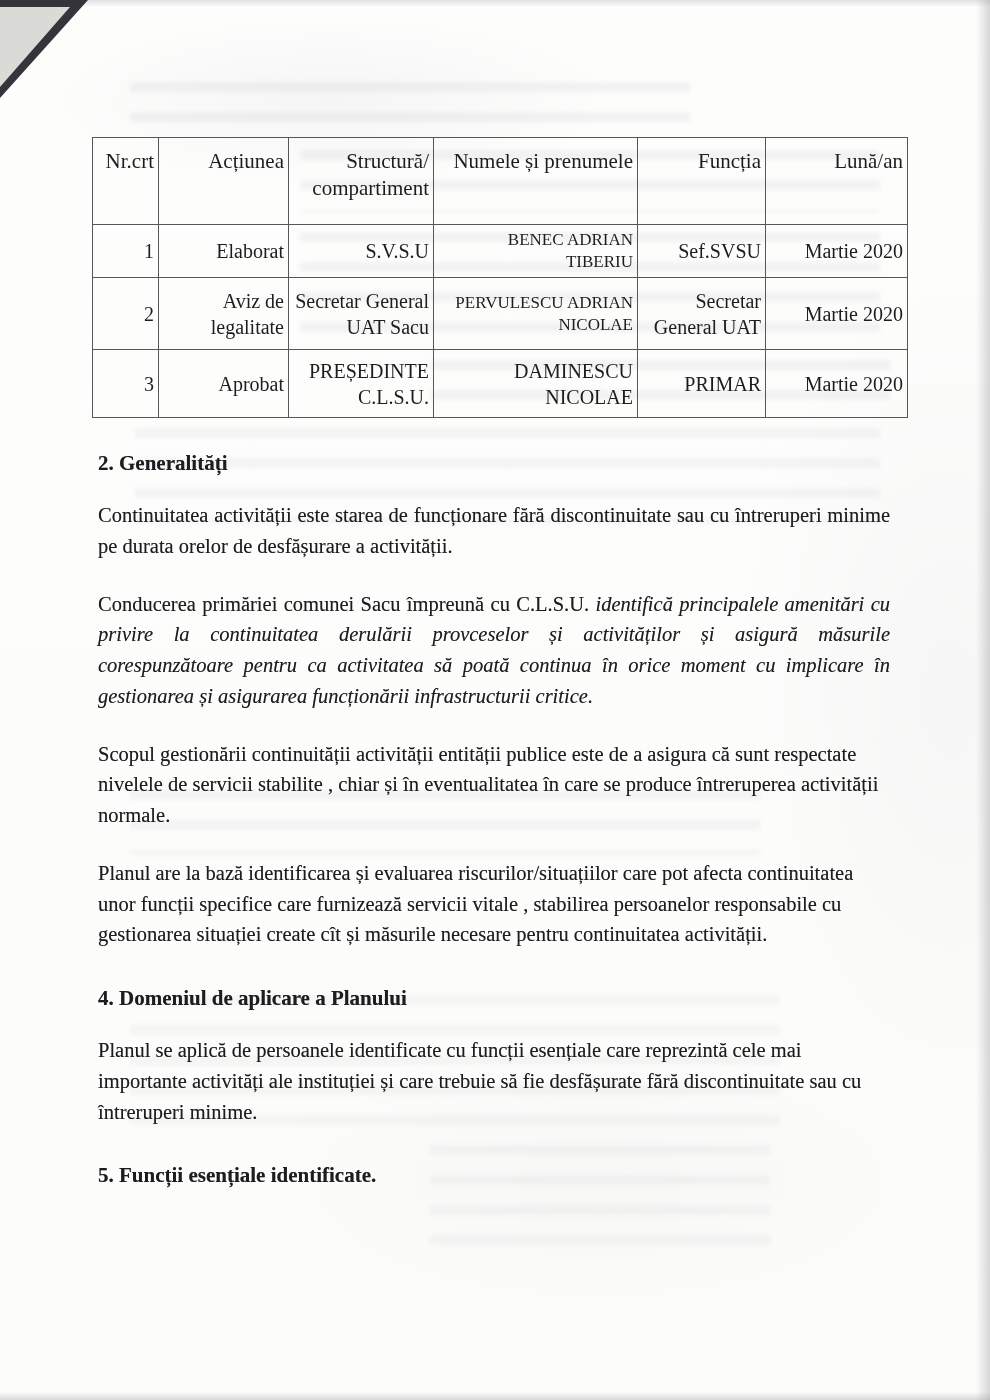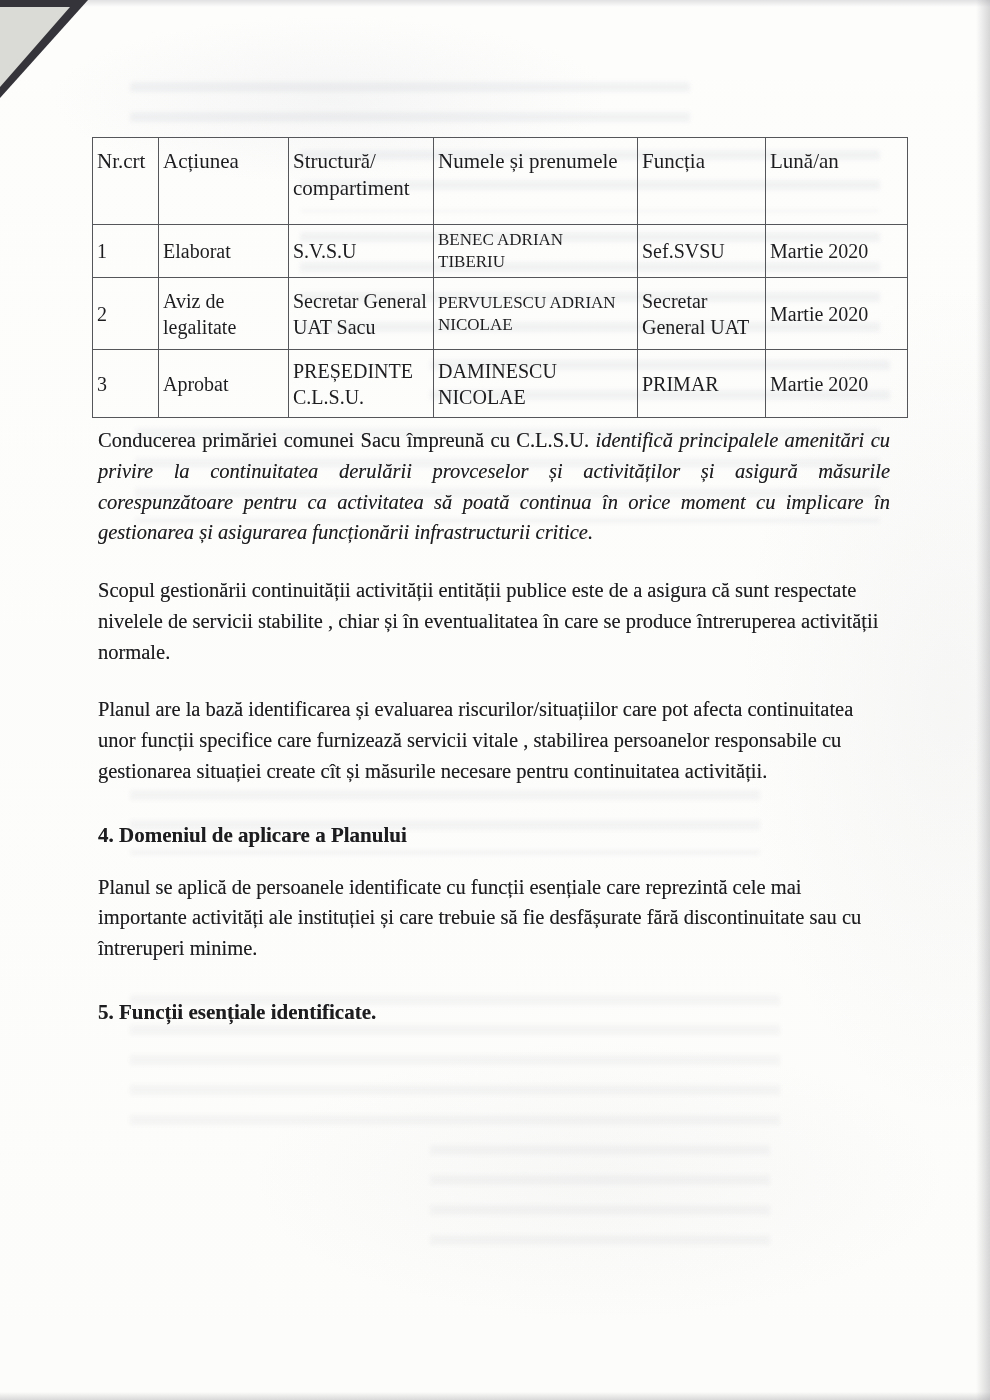--- a/index.html
+++ b/index.html
@@ -29,21 +29,21 @@
   .g2{left:300px;top:150px;width:580px;height:62px;}
   .g3{left:300px;top:232px;width:580px;height:112px;}
   .g4{left:430px;top:360px;width:460px;height:55px;}
   .g5{left:135px;top:428px;width:745px;height:95px;opacity:.45;}
   .g6{left:130px;top:790px;width:630px;height:65px;opacity:.45;}
   .g7{left:130px;top:995px;width:650px;height:140px;opacity:.40;}
   .g8{left:430px;top:1145px;width:340px;height:120px;opacity:.40;}
   
   .tbl-wrap{position:absolute;left:92px;top:137px;z-index:1;}
   table{border-collapse:collapse;table-layout:fixed;width:815px;}
-  td,th{border:1px solid #55565a;text-align:left;vertical-align:middle;
+  td,th{border:1px solid #55565a;text-align:right;vertical-align:middle;
     padding:4px 4px;font-weight:normal;line-height:1.3;}
   th{font-size:21px;height:72px;vertical-align:top;padding-top:10px;}
   td{font-size:20px;}
   .c0{width:66px;} .c1{width:130px;} .c2{width:145px;} .c3{width:204px;} .c4{width:128px;} .c5{width:142px;}
   .r1{height:50px;} .r2{height:72px;} .r3{height:68px;}
   .small{font-size:17px;}
   .mid{font-size:20px;}
   
   .content{position:absolute;left:98px;top:425px;width:792px;z-index:1;}
   .content *{text-shadow:0 0 0.5px rgba(20,20,25,0.45);}
@@ -115,20 +115,22 @@
         <td>DAMINESCU NICOLAE</td>
         <td>PRIMAR</td>
         <td>Martie 2020</td>
       </tr>
     </tbody>
       </table>
   </div>
 
   <div class="content">
 
+    <h2>2. Generalități</h2>
+    <p class="just">Continuitatea activității este starea de funcționare fără discontinuitate sau cu întreruperi minime pe durata orelor de desfășurare a activității.</p>
     <p class="just"><span>Conducerea primăriei comunei Sacu împreună cu C.L.S.U. </span><span class="ital">identifică principalele amenitări cu privire la continuitatea derulării provceselor și activităților și asigură măsurile corespunzătoare  pentru ca activitatea să poată continua în orice moment cu implicare în gestionarea și asigurarea funcționării infrastructurii critice.</span></p>
 
     <p>Scopul gestionării continuității activității entității publice este de a asigura  că sunt respectate nivelele de servicii stabilite , chiar și în eventualitatea în care se produce întreruperea activității normale.</p>
     <p>Planul are la bază identificarea și evaluarea riscurilor/situațiilor care pot afecta continuitatea unor funcții specifice care furnizează servicii vitale , stabilirea persoanelor responsabile  cu gestionarea situației create cît și măsurile necesare pentru continuitatea activității.</p>
 
     <h2 class="h3sp">4. Domeniul de aplicare a Planului</h2>
     <p>Planul se aplică de persoanele identificate cu funcții esențiale care reprezintă cele mai importante activități ale instituției  și care trebuie să fie desfășurate fără discontinuitate sau cu întreruperi minime.</p>
 
     <h2 class="h3sp">5. Funcții esențiale identificate.</h2>
 

